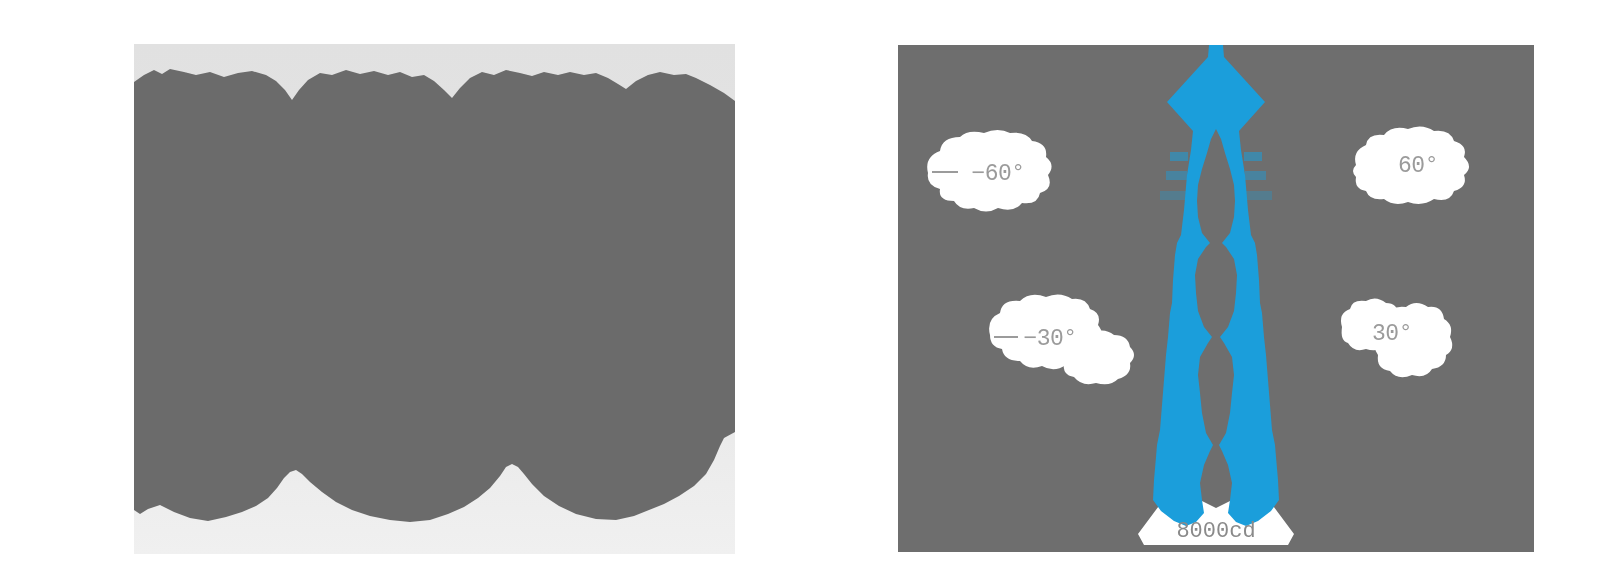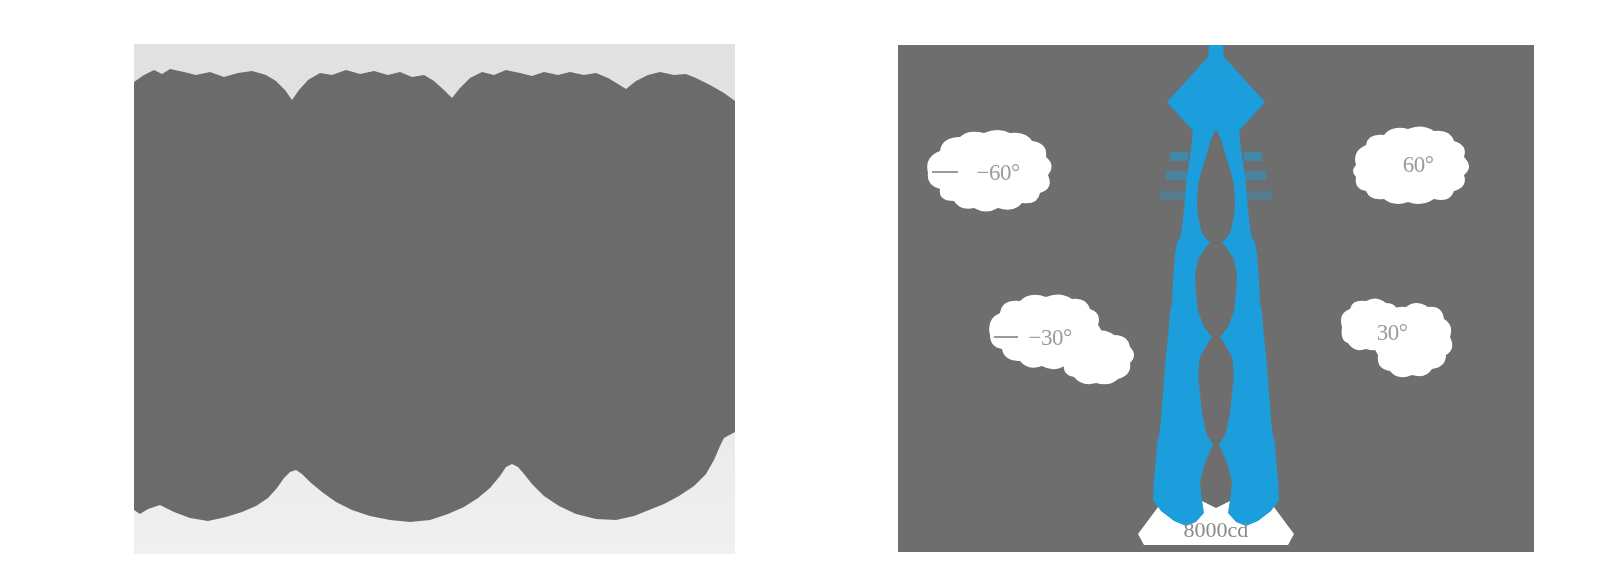--- a/index.html
+++ b/index.html
@@ -1,17 +1,17 @@
 <!DOCTYPE html>
 <html><head>
 <meta charset="utf-8">
 <style>
   html,body{margin:0;padding:0;background:#ffffff;}
   .stage{position:relative;width:1600px;height:576px;background:#ffffff;overflow:hidden;
-         font-family:Liberation Serif, serif;}
+         font-family:Liberation Mono, monospace;}
   .panel{position:absolute;}
   #left-panel{left:134px;top:44px;width:601px;height:510px;
               background:linear-gradient(180deg,#e1e1e1 0%,#e6e6e6 55%,#f0f0f0 100%);}
   #right-panel{left:898px;top:45px;width:636px;height:507px;background:#6e6e6e;}
   svg{display:block;}
   .angle-label{fill:#9b9b9b;font-size:23px;letter-spacing:-0.5px;}
   .cd-label{fill:#8a8a8a;font-size:22px;}
   .leader{stroke:#9b9b9b;stroke-width:2;}
 </style>
 </head>

